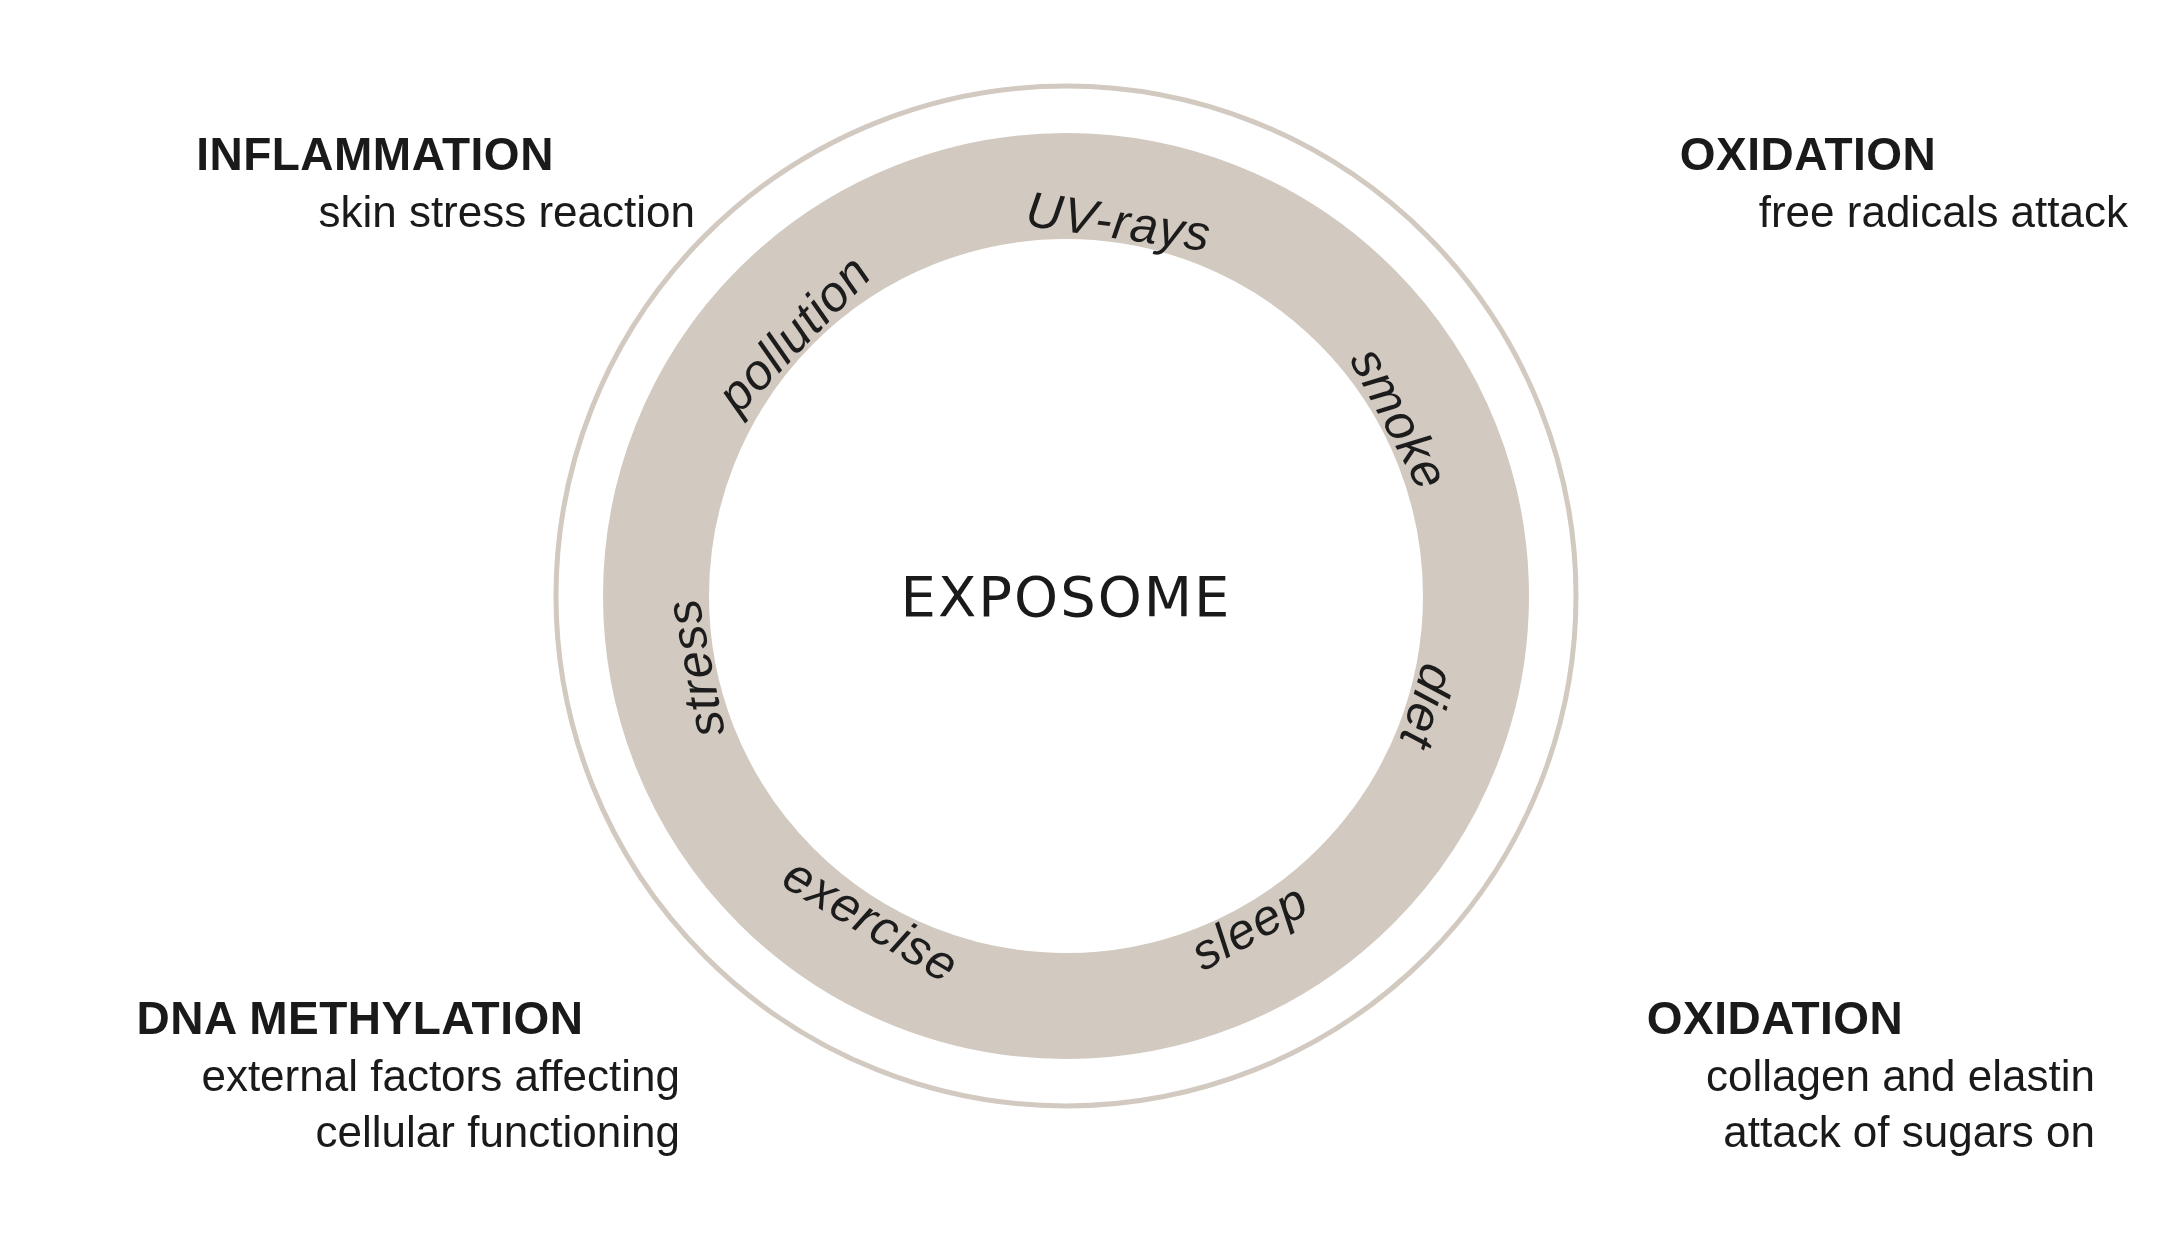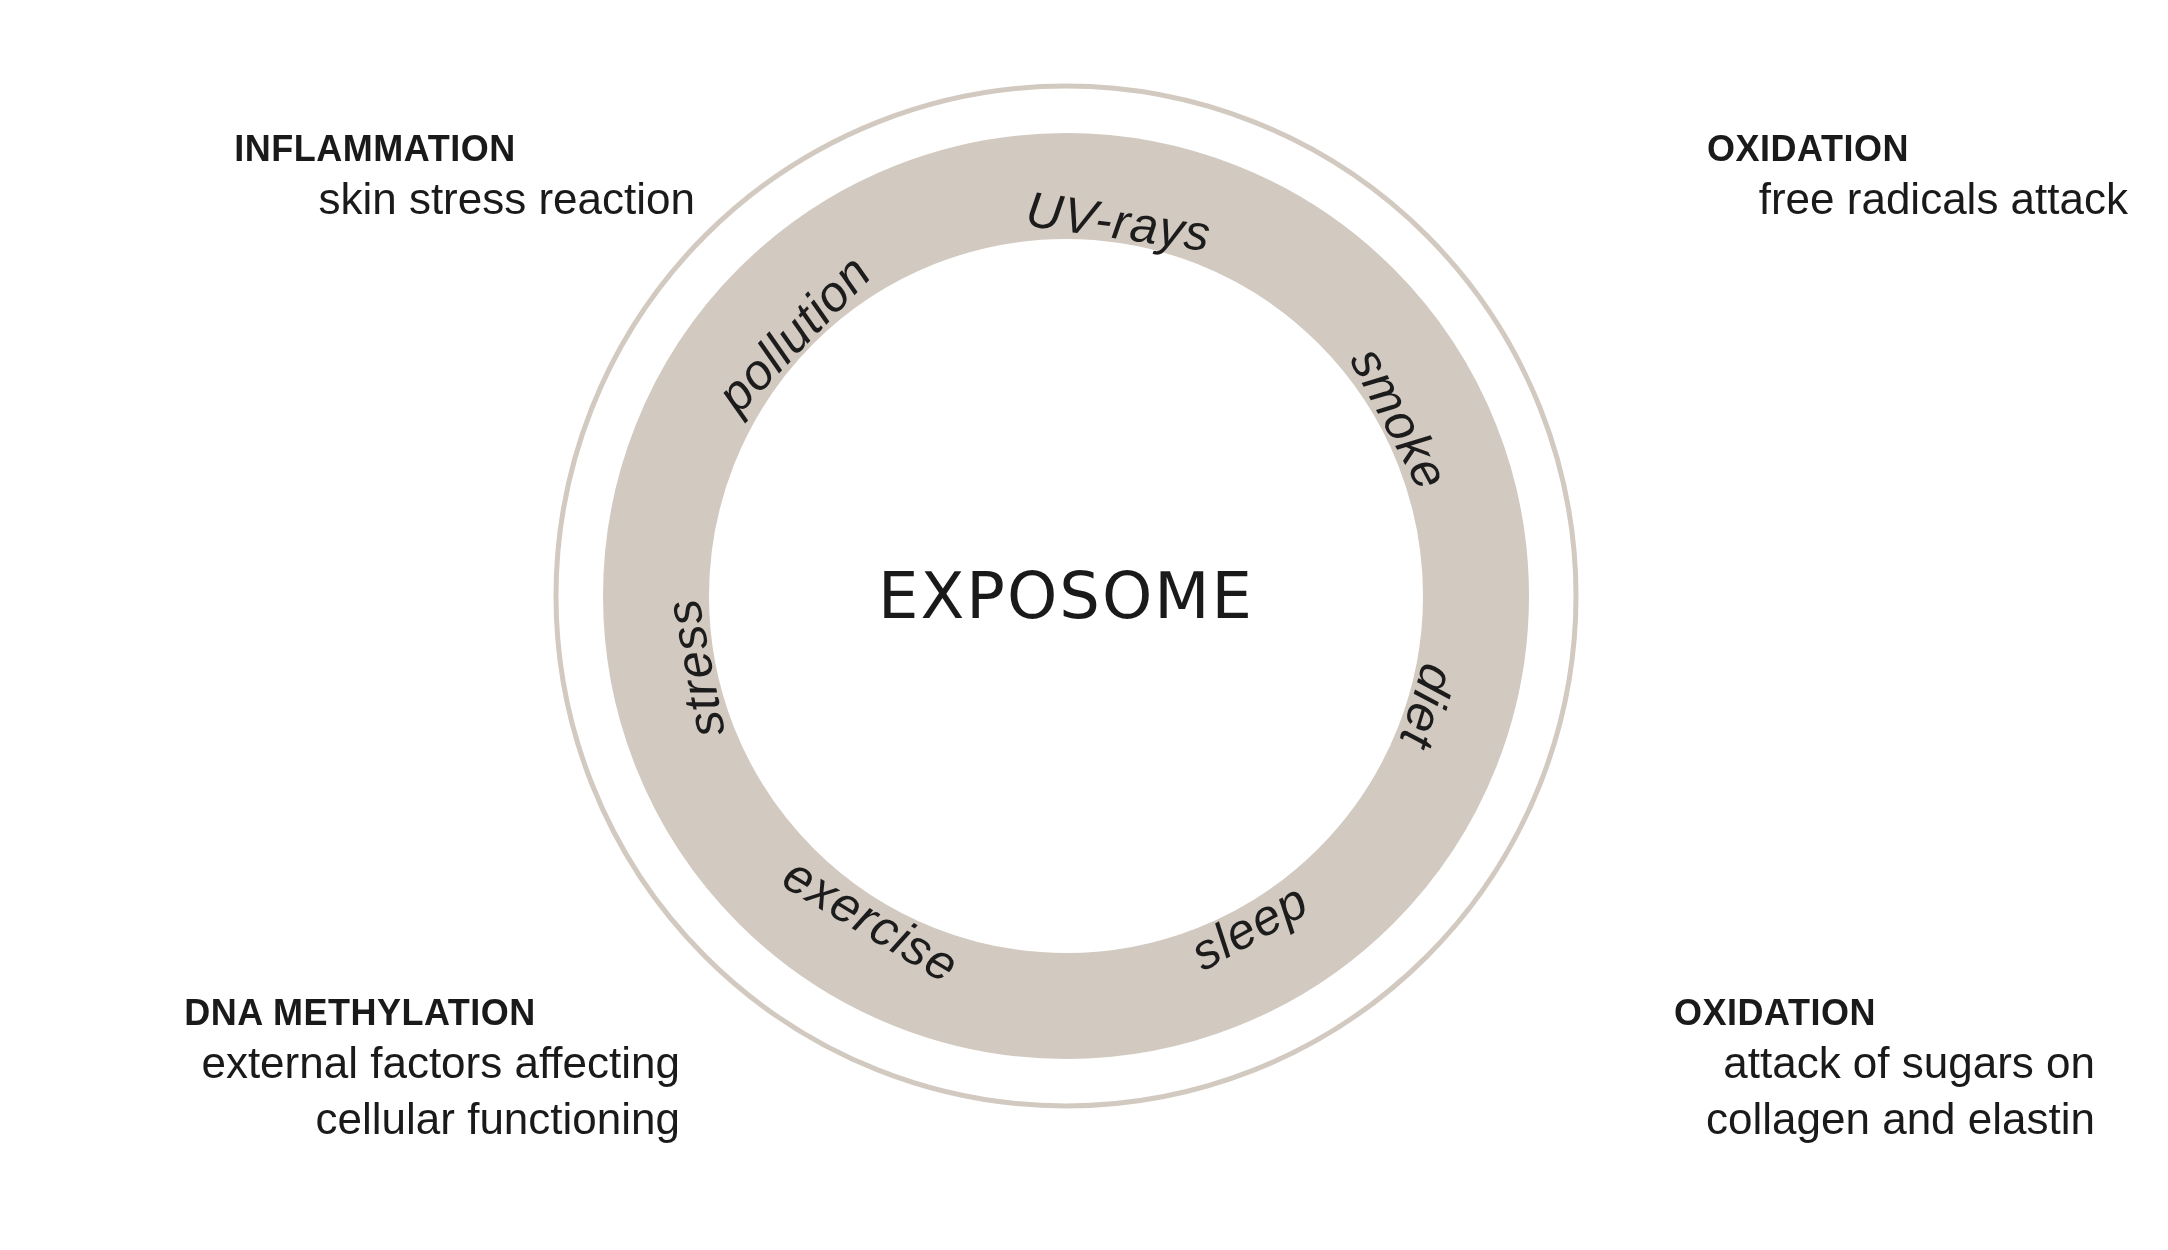--- a/index.html
+++ b/index.html
@@ -11,21 +11,21 @@
     font-family:"Liberation Sans", sans-serif;
     color:#1a1a1a;
   }
   .rings{position:absolute;left:0;top:0;}
   
   .center-label{
     position:absolute;
     left:1066px;top:596px;
     transform:translate(-50%,-50%);
     font-family:"DejaVu Sans", "Liberation Sans", sans-serif;
-    font-size:64px;
+    font-size:56px;
     font-weight:400;
     letter-spacing:2px;
     white-space:nowrap;
   }
   
   .factor{
     position:absolute;
     left:1066px;top:596px;
     transform-origin:0 0;
     font-style:italic;
@@ -43,21 +43,21 @@
   .f-pollution{transform:rotate(-46deg)  translate(-50%,-50%) translateY(-378px);}
   
   .corner{
     position:absolute;
     width:640px;
     text-align:center;
     transform:translateX(-50%);
   }
   .corner .title{
     font-weight:700;
-    font-size:36px;
+    font-size:46px;
     line-height:1.25;
     letter-spacing:0.5px;
     white-space:nowrap;
   }
   .corner .sub{
     font-weight:400;
     font-size:44px;
     line-height:1.28;
     white-space:nowrap;
     text-align:right;
@@ -98,17 +98,17 @@
     <div class="sub">cellular functioning</div>
   </div>
 
   <div class="corner c-top-right">
     <div class="title">OXIDATION</div>
     <div class="sub">free radicals attack</div>
   </div>
 
   <div class="corner c-bottom-right">
     <div class="title">OXIDATION</div>
+    <div class="sub">collagen and elastin</div>
     <div class="sub">attack of sugars on</div>
-    <div class="sub">collagen and elastin</div>
   </div>
 
 </div>
 
 </body></html>

